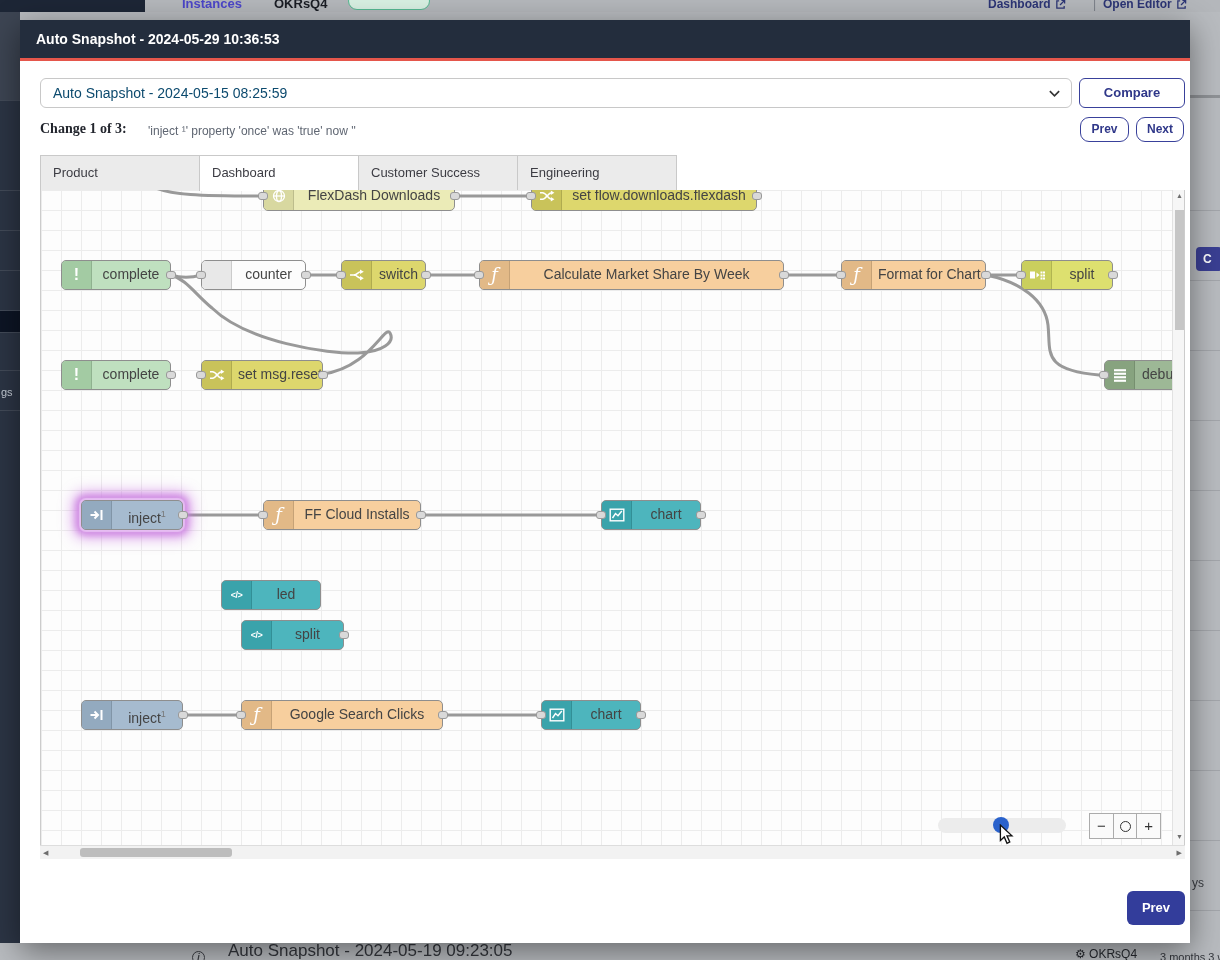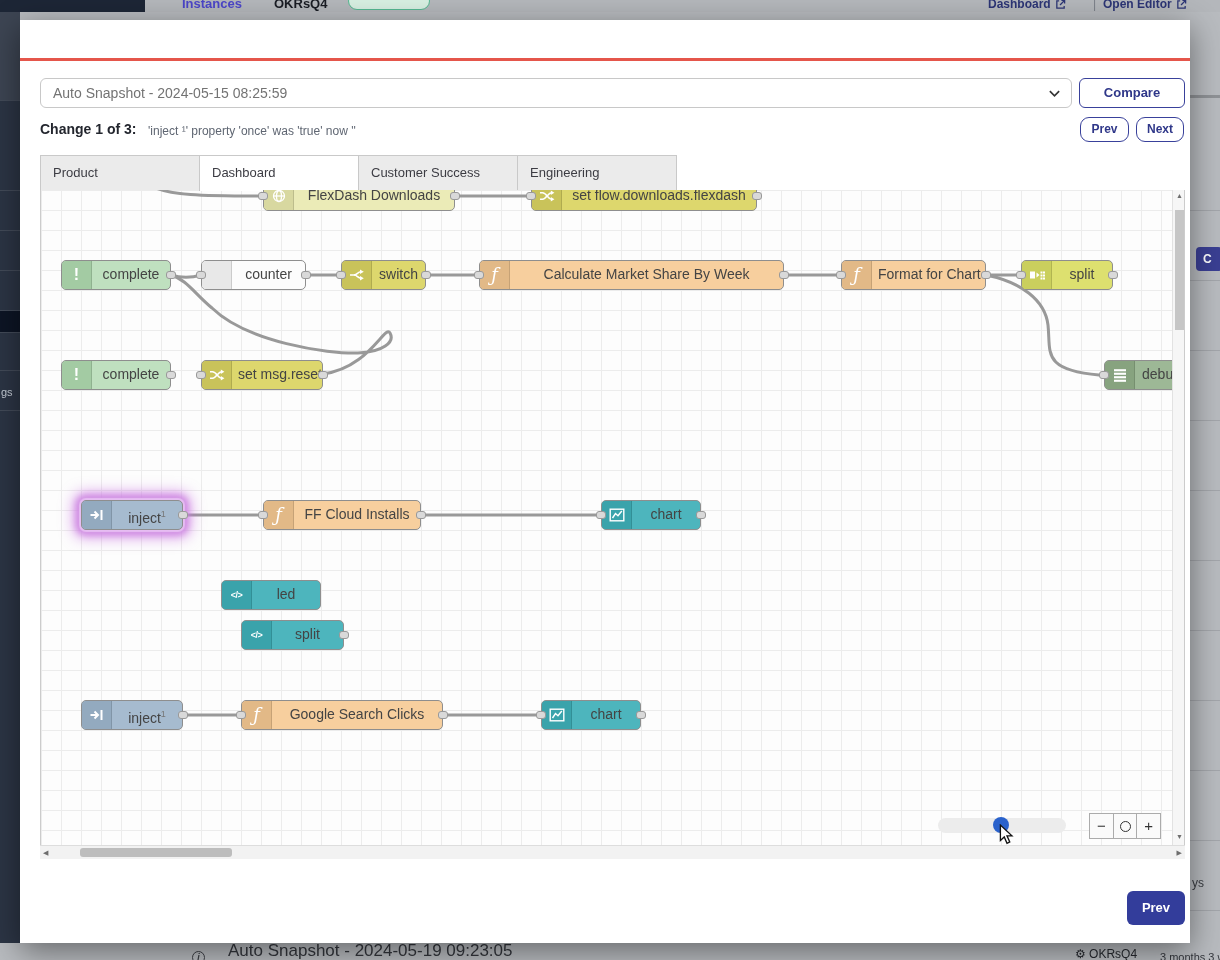--- a/index.html
+++ b/index.html
@@ -30,27 +30,27 @@
   .underlay-snapshot { left:228px; top:-2px; font-size:17px; color:#33363c; }
   .underlay-instance { left:1075px; top:4px; font-size:12px; color:#26292f; }
   .age-fragment { left:1160px; top:8px; font-size:11px; color:#33363c; white-space:nowrap; }
 
   
   .modal { left:20px; top:20px; width:1170px; height:923px; background:#fff; box-shadow:0 8px 30px rgba(0,0,0,.45); z-index:10; }
   .modal-header { left:0; top:0; width:1170px; height:38px; background:#232d3d; }
   .modal-title { padding:0 16px; line-height:38px; color:#fff; font-size:14px; font-weight:bold; }
   .modal-accent { left:0; top:38px; width:1170px; height:3px; background:#e5564b; }
   .snapshot-select { left:20px; top:58px; width:1032px; height:30px; border:1px solid #c8c8c8; border-radius:6px; background:#fff; }
-  .snapshot-select .val { position:absolute; left:12px; top:0; line-height:28px; font-size:14px; color:#737373; }
+  .snapshot-select .val { position:absolute; left:12px; top:0; line-height:28px; font-size:14px; color:#0c4a6e; }
   .snapshot-select svg { position:absolute; right:10px; top:8px; }
   .btn-outline { border:1.5px solid #39419b; border-radius:6px; background:#fff; color:#2f3789; font-weight:bold; text-align:center; }
   .compare-btn { left:1059px; top:58px; width:106px; height:30px; font-size:13px; line-height:27px; }
   .prev-btn { left:1060px; top:97px; width:49px; height:25px; border-radius:9px; font-size:12px; line-height:22px; }
   .next-btn { left:1116px; top:97px; width:48px; height:25px; border-radius:9px; font-size:12px; line-height:22px; }
-  .change-label { left:20px; top:101px; font-size:14px; font-weight:bold; color:#23262e; }
+  .change-label { left:20px; top:101px; font-size:14px; font-weight:bold; color:#23262e;font-family:Liberation Serif, serif; }
   .change-desc { left:128px; top:104px; font-size:12px; color:#5f6672; }
   .close-btn { left:1107px; top:871px; width:58px; height:34px; background:#333d9b; border:none; border-radius:6px; color:#fff; font-size:13px; font-weight:bold; line-height:34px; text-align:center; }
 
   
   .tab-bar { left:20px; top:135px; width:1145px; height:51px; border-bottom:5px solid #a3a3a3; display:flex; }
   .tab { width:160px; height:35px; background:#ebebeb; border:1px solid #c9c9c9; border-bottom:none; margin-left:-1px; font-size:13px; color:#3c3c43; line-height:34px; padding-left:12px; white-space:nowrap; overflow:hidden; }
   .tab:first-child { margin-left:0; }
   .tab.active { background:#fff; position:relative; z-index:2; height:36px; }
 
   
@@ -152,20 +152,23 @@
     </div>
 
   <div class="abs bottomstrip">
     <div class="abs info-icon">i</div>
     <span class="abs underlay-snapshot">Auto Snapshot - 2024-05-19 09:23:05</span>
     <span class="abs underlay-instance"><span>⚙</span> <span>OKRsQ4</span></span>
     <span class="abs age-fragment">3 months 3 weeks 4 d</span>
   </div>
 
   <div class="abs modal">
+    <div class="abs modal-header">
+      <div class="modal-title">Auto Snapshot - 2024-05-29 10:36:53</div>
+    </div>
     <div class="abs modal-accent"></div>
 
     <div class="abs snapshot-select">
       <span class="val">Auto Snapshot - 2024-05-15 08:25:59</span>
       <svg width="13" height="13" viewBox="0 0 14 14">
           <path d="M2 4.5 7 9.5 12 4.5" fill="none" stroke="#333" stroke-width="1.8"></path>
         </svg>
     </div>
     <div class="abs btn-outline compare-btn">Compare</div>
 

